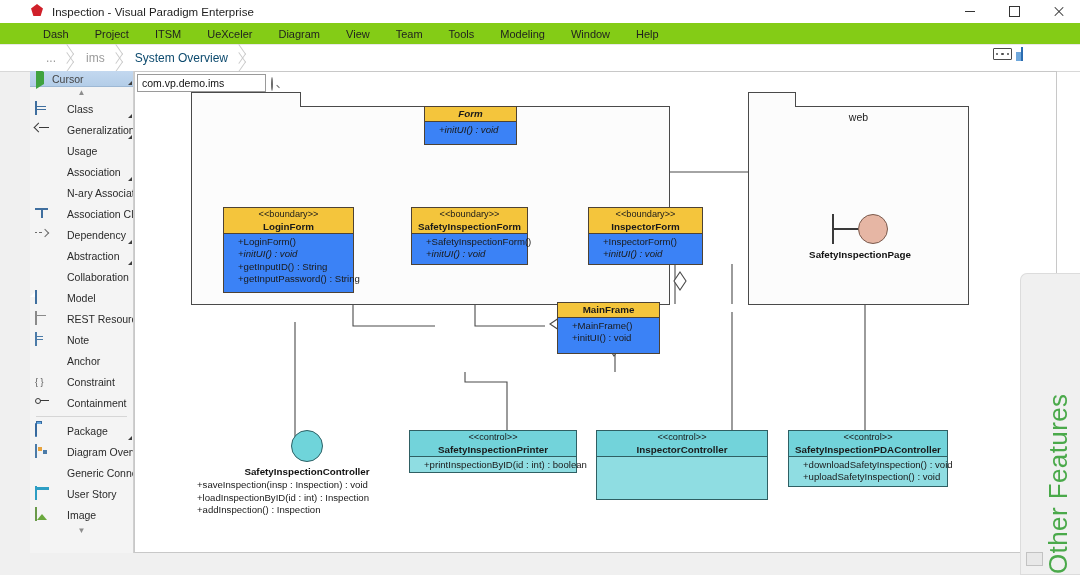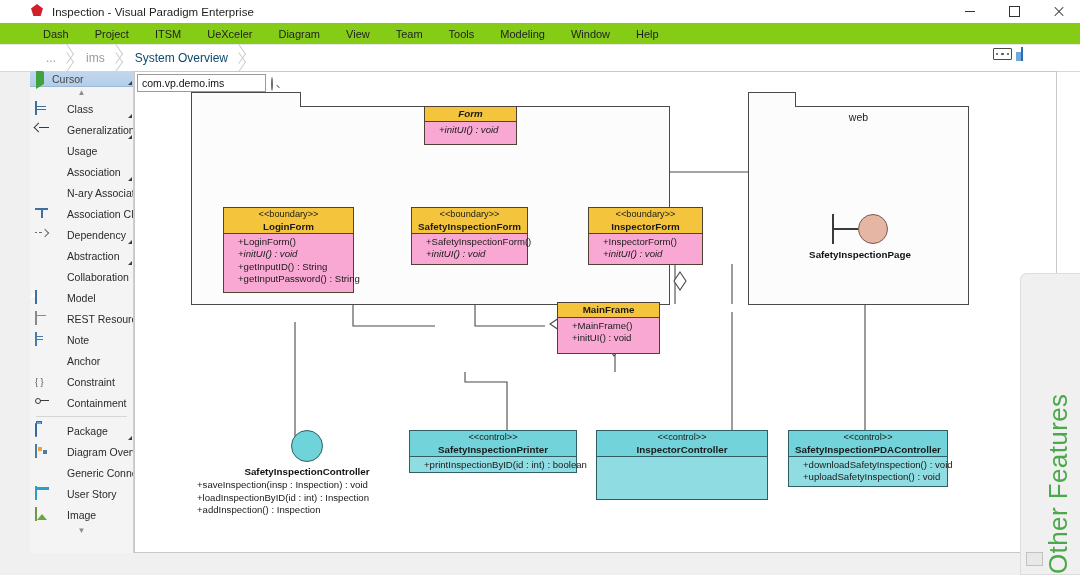--- a/index.html
+++ b/index.html
@@ -152,21 +152,21 @@
   svg.layer{position:absolute;left:0;top:0;width:923px;height:482px;pointer-events:none;}
 
   
   .pkg{position:absolute;box-sizing:border-box;border:1.2px solid #4a4a4a;background:#fcfcfc;}
   .pkg .tab{position:absolute;left:-1.2px;top:-15px;height:15px;
     border:1.2px solid #4a4a4a;border-bottom:none;background:#fcfcfc;box-sizing:border-box;}
   .pkg .pname{position:absolute;left:0;right:0;top:4px;text-align:center;font-size:10.5px;color:#1b1b1b;}
 
   
   .cls{position:absolute;box-sizing:border-box;border:1px solid #4d4234;
-       background:#f9a8d4;font-size:9.6px;color:#1a1a1a;}
+       background:#3b82f6;font-size:9.6px;color:#1a1a1a;}
   .cls .hdr{background:#f4c53c;border-bottom:1px solid #4d4234;padding:1px 0;text-align:center;line-height:11.5px;}
   .cls .stereo{font-size:9.2px;}
   .cls .nm{font-weight:bold;font-size:9.8px;}
   .cls .nm.abs{font-style:italic;}
   .cls .ops{padding:2px 14px;line-height:12.4px;}
   .cls .op{white-space:nowrap;}
   .cls .op.abs{font-style:italic;}
 
   .cls.ctrl{background:#8fdde2;border:1px solid #2f5f63;}
   .cls.ctrl .hdr{background:#72d3da;border-bottom:1px solid #2f5f63;}

